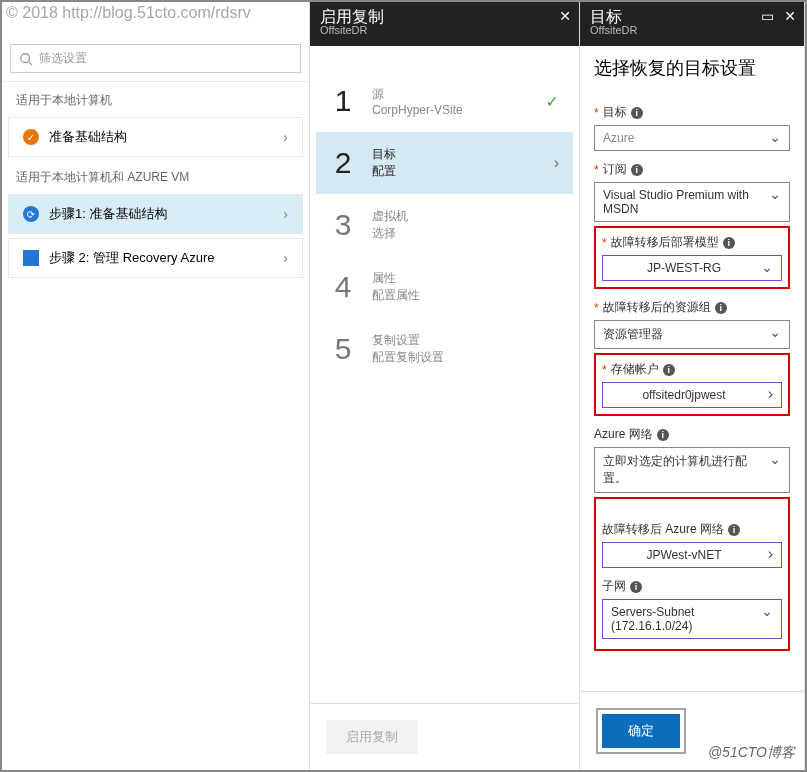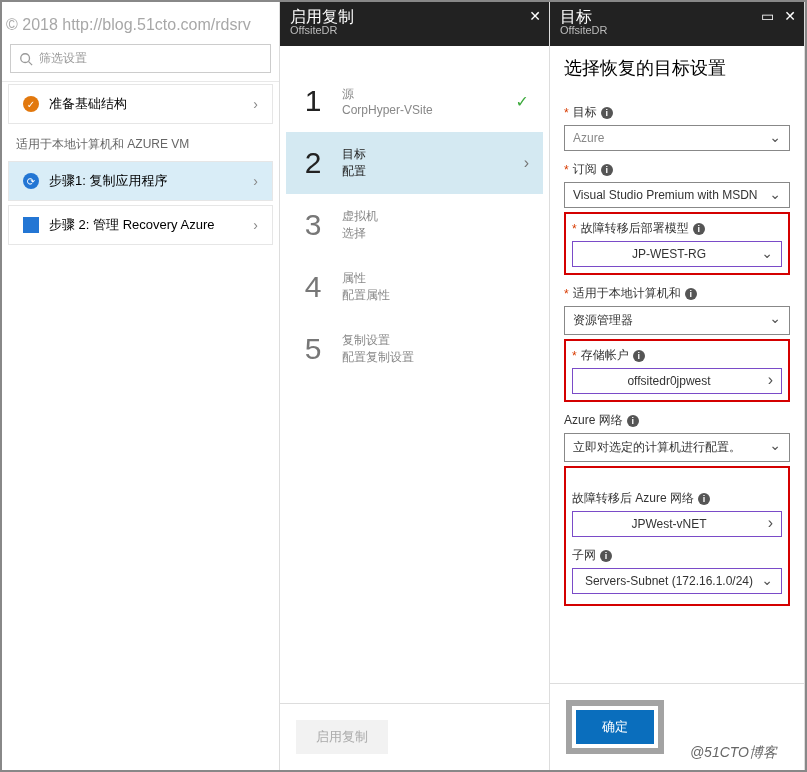--- a/index.html
+++ b/index.html
@@ -1,22 +1,22 @@
 <!DOCTYPE html>
 <html><head>
   <meta charset="utf-8">
   <style>
     * { box-sizing: border-box; margin: 0; padding: 0; font-family: "Segoe UI", "Microsoft YaHei", sans-serif; }
     body { width: 807px; height: 772px; background: #fff; overflow: hidden; position: relative; border: 2px solid #888; }
-    .watermark { position: absolute; top: 14px; left: 4px; color: rgba(120,120,120,0.65); font-size: 16px; z-index: 100; pointer-events: none; }
-    .watermark-br { position: absolute; bottom: 8px; right: 28px; font-size: 14px; font-style: italic; color: #666; z-index: 100; }
+    .watermark { position: absolute; top: 2px; left: 4px; color: rgba(120,120,120,0.65); font-size: 16px; z-index: 100; pointer-events: none; }
+    .watermark-br { position: absolute; bottom: 8px; right: 10px; font-size: 14px; font-style: italic; color: #666; z-index: 100; }
 
     .layout { display: flex; width: 100%; height: 100%; }
     .col { position: relative; border-right: 1px solid #ddd; background: #fff; display:flex; flex-direction:column; }
-    .col-left { width: 278px; padding-top: 34px; }
+    .col-left { width: 308px; padding-top: 34px; }
     .col-mid { width: 270px; }
     .col-right { flex: 1; }
 
     .hdr { background: #222; color: #fff; padding: 5px 10px 6px; font-size: 12px; display:flex; align-items:baseline; gap:10px; position:relative; }
     .hdr .ttl { font-size: 16px; font-weight: 400; }
     .hdr .sub { font-size: 11px; color: #bbb; position:absolute; left:10px; top:22px; }
     .hdr.twoline { padding-bottom: 18px; }
     .hdr .icons { position:absolute; right:8px; top:6px; display:flex; gap:10px; font-size:14px; }
 
     .search-wrap { padding: 8px; border-bottom: 1px solid #e8e8e8; }
@@ -56,52 +56,53 @@
     .flabel { font-size:12px; display:flex; align-items:center; gap:4px; margin-bottom:4px; }
     .req { color:#d83b01; }
     .finfo { width:12px; height:12px; border-radius:50%; background:#555; color:#fff; display:inline-flex; align-items:center; justify-content:center; font-size:9px; font-weight:bold; }
     .finput { width:100%; border:1px solid #888; padding:5px 24px 5px 8px; font-size:12px; position:relative; display:flex; align-items:center; background:#fff; }
     .finput.sel::after { content:"⌄"; position:absolute; right:8px; top:3px; font-size:14px; color:#555; }
     .finput.nav::after { content:"›"; position:absolute; right:8px; top:2px; font-size:16px; color:#555; }
     .finput.purple { border-color:#7a4bc8;justify-content:center; }
     .finput.readonly { color:#888; }
 
     .hl-red { border:2px solid #d40000; padding:6px; margin: 4px 0; }
-    .hl-red-btn { border:6px solid #a3a3a3; padding:4px; display:inline-block; }
+    .hl-red-btn { border:2px solid #a3a3a3; padding:4px; display:inline-block; }
   </style>
 </head>
 <body>
 
 <div class="watermark">© 2018 http://blog.51cto.com/rdsrv</div>
 <div class="watermark-br">@51CTO博客</div>
 
 <div class="layout">
 
   <div class="col col-left">
     <div class="search-wrap">
       <div class="search">
         <svg viewBox="0 0 16 16">
             <circle cx="7" cy="7" r="5" stroke="#999" stroke-width="1.5" fill="none"></circle>
             <line x1="11" y1="11" x2="15" y2="15" stroke="#999" stroke-width="1.5"></line>
           </svg>
         <span>筛选设置</span>
       </div>
     </div>
+    <div class="section-label">适用于本地计算机</div>
     <div class="nav-item boxed">
       <span class="nv-left">
           <span class="icon-circle ic-orange">✓</span>
           <span>准备基础结构</span>
         </span>
       <span class="chev">›</span>
     </div>
     <div class="section-label">适用于本地计算机和 AZURE VM</div>
     <div class="nav-item boxed active">
       <span class="nv-left">
           <span class="icon-circle ic-blue">⟳</span>
-          <span>步骤1: 复制应用程序</span>
+          <span>步骤1: 准备基础结构</span>
         </span>
       <span class="chev">›</span>
     </div>
     <div class="nav-item boxed">
       <span class="nv-left">
           <span class="ic-bluebox"></span>
           <span>步骤 2: 管理 Recovery Azure</span>
         </span>
       <span class="chev">›</span>
     </div>
@@ -198,21 +199,21 @@
             <span class="finfo">i</span>
           </div>
         <div class="finput sel purple">
             <span>JP-WEST-RG</span>
           </div>
       </div>
 
       <div class="fgroup">
         <div class="flabel">
             <span class="req">*</span>
-            <span>适用于本地计算机和</span>
+            <span>故障转移后的资源组</span>
             <span class="finfo">i</span>
           </div>
         <div class="finput sel">
             <span>资源管理器</span>
           </div>
       </div>
 
       <div class="hl-red">
         <div class="flabel">
             <span class="req">*</span>

